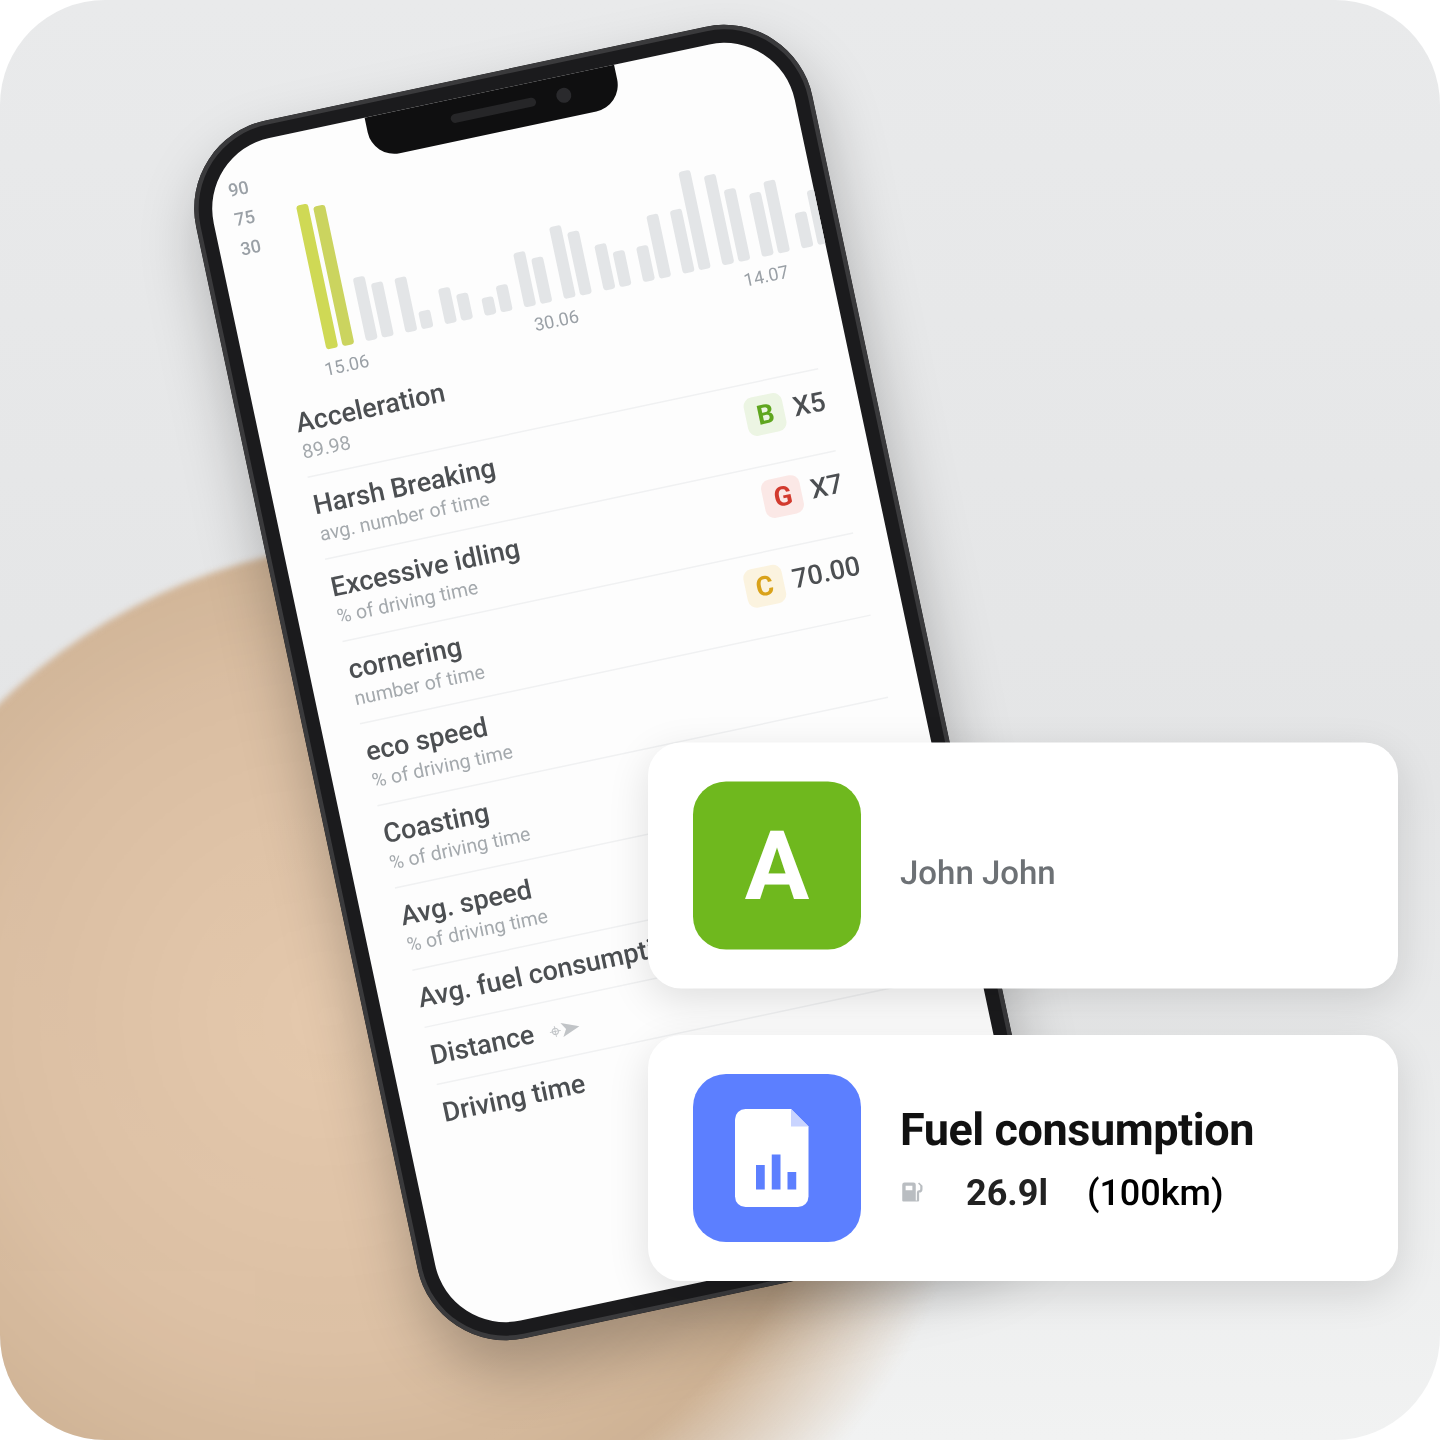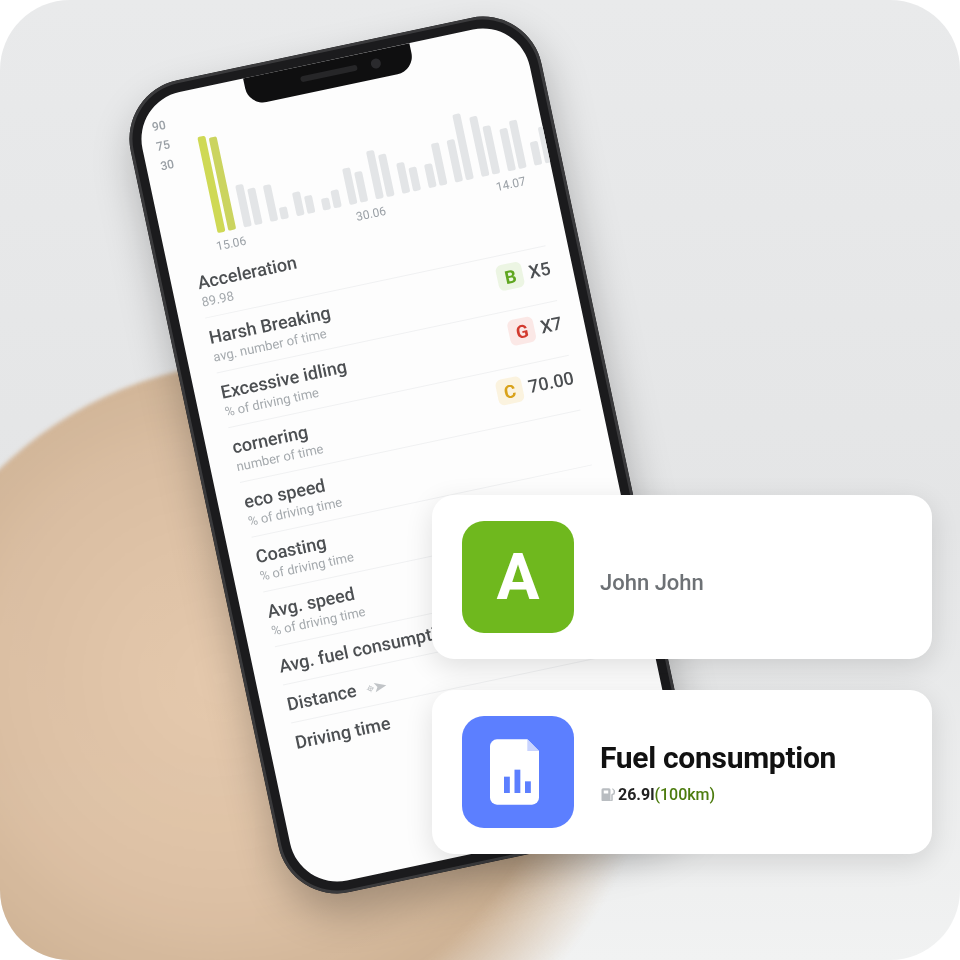--- a/index.html
+++ b/index.html
@@ -178,22 +178,22 @@
   .badge-green { background:#6fb81e; }
   .badge-blue  { background:#5c7fff; }
   .badge-letter{
     color:#fff; font-size:64px; font-weight:700;
   }
   .badge svg { width:56px; height:66px; }
   .card-body h2 { font-size:30px; font-weight:700; color:#111; letter-spacing:-.3px; }
   .card-body .sub { font-size:22px; color:#6d7175; margin-top:10px; font-weight:500;}
   .card-body .line2 { font-size:20px; color:#222; margin-top:8px; font-weight:600;}
   .card-body .line2 .model{ color:#8a8e92; font-weight:500; margin-left:4px;}
-  .card-body .line3 { font-size:16px; color:#222; margin-top:10px; display:flex; align-items:center; gap:0;}
-  .card-body .line3 .km{ color:#4d7c0f; font-weight:500;}
+  .card-body .line3 { font-size:24px; color:#222; margin-top:10px; display:flex; align-items:center; gap:26px;}
+  .card-body .line3 .km{ color:#000000; font-weight:500;}
   .pump-icon{ width:18px; height:18px; display:inline-block; }
 </style>
 </head>
 <body>
 
 <div class="scene">
   <div class="hand"></div>
 
   <div class="phone">
     <div class="notch"></div>

